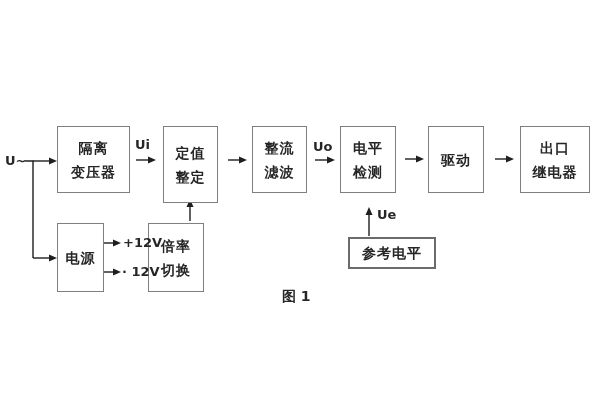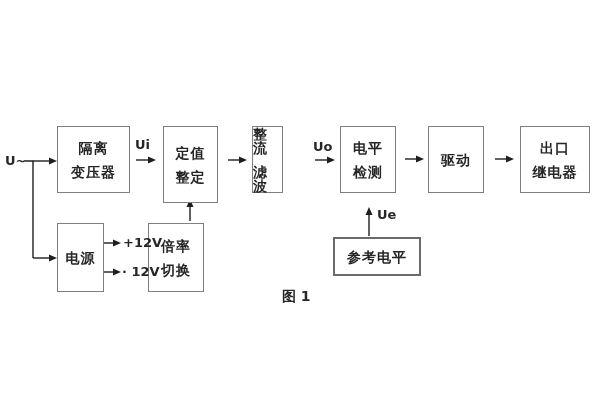--- a/index.html
+++ b/index.html
@@ -21,27 +21,27 @@
   .caption{
     position:absolute;color:#262626;font-size:14px;font-weight:600;line-height:1;
   }
   svg.wires{position:absolute;left:0;top:0;width:600px;height:400px;}
   svg .wire{stroke:#1f1f1f;stroke-width:1.4;fill:none;}
   svg .head{fill:#1f1f1f;stroke:none;}
 
   
   #b-isolation {left:57px;  top:126px; width:73px; height:67px;}
   #b-setting   {left:163px; top:126px; width:55px; height:77px;}
-  #b-rectifier {left:252px; top:126px; width:31px; height:67px;}
+  #b-rectifier {left:252px; top:126px; width:55px; height:67px;}
   #b-level     {left:340px; top:126px; width:56px; height:67px;text-align:right;}
   #b-driver    {left:428px; top:126px; width:56px; height:67px;}
   #b-relay     {left:520px; top:126px; width:70px; height:67px;}
   #b-power     {left:57px;  top:223px; width:47px; height:69px;}
   #b-ratio     {left:148px; top:223px; width:56px; height:69px;}
-  #b-reference {left:333px; top:237px; width:88px; height:39px;align-items:center;}
+  #b-reference {left:348px; top:237px; width:88px; height:32px;align-items:center;}
 
   #l-input  {left:5px;   top:154px;}
   #l-ui     {left:135px; top:138px;}
   #l-uo     {left:313px; top:140px;}
   #l-ue     {left:377px; top:208px;}
   #l-plus12 {left:123px; top:236px;}
   #l-minus12{left:122px; top:265px;}
   #cap      {left:282px; top:289px;}
 </style>
 </head>

